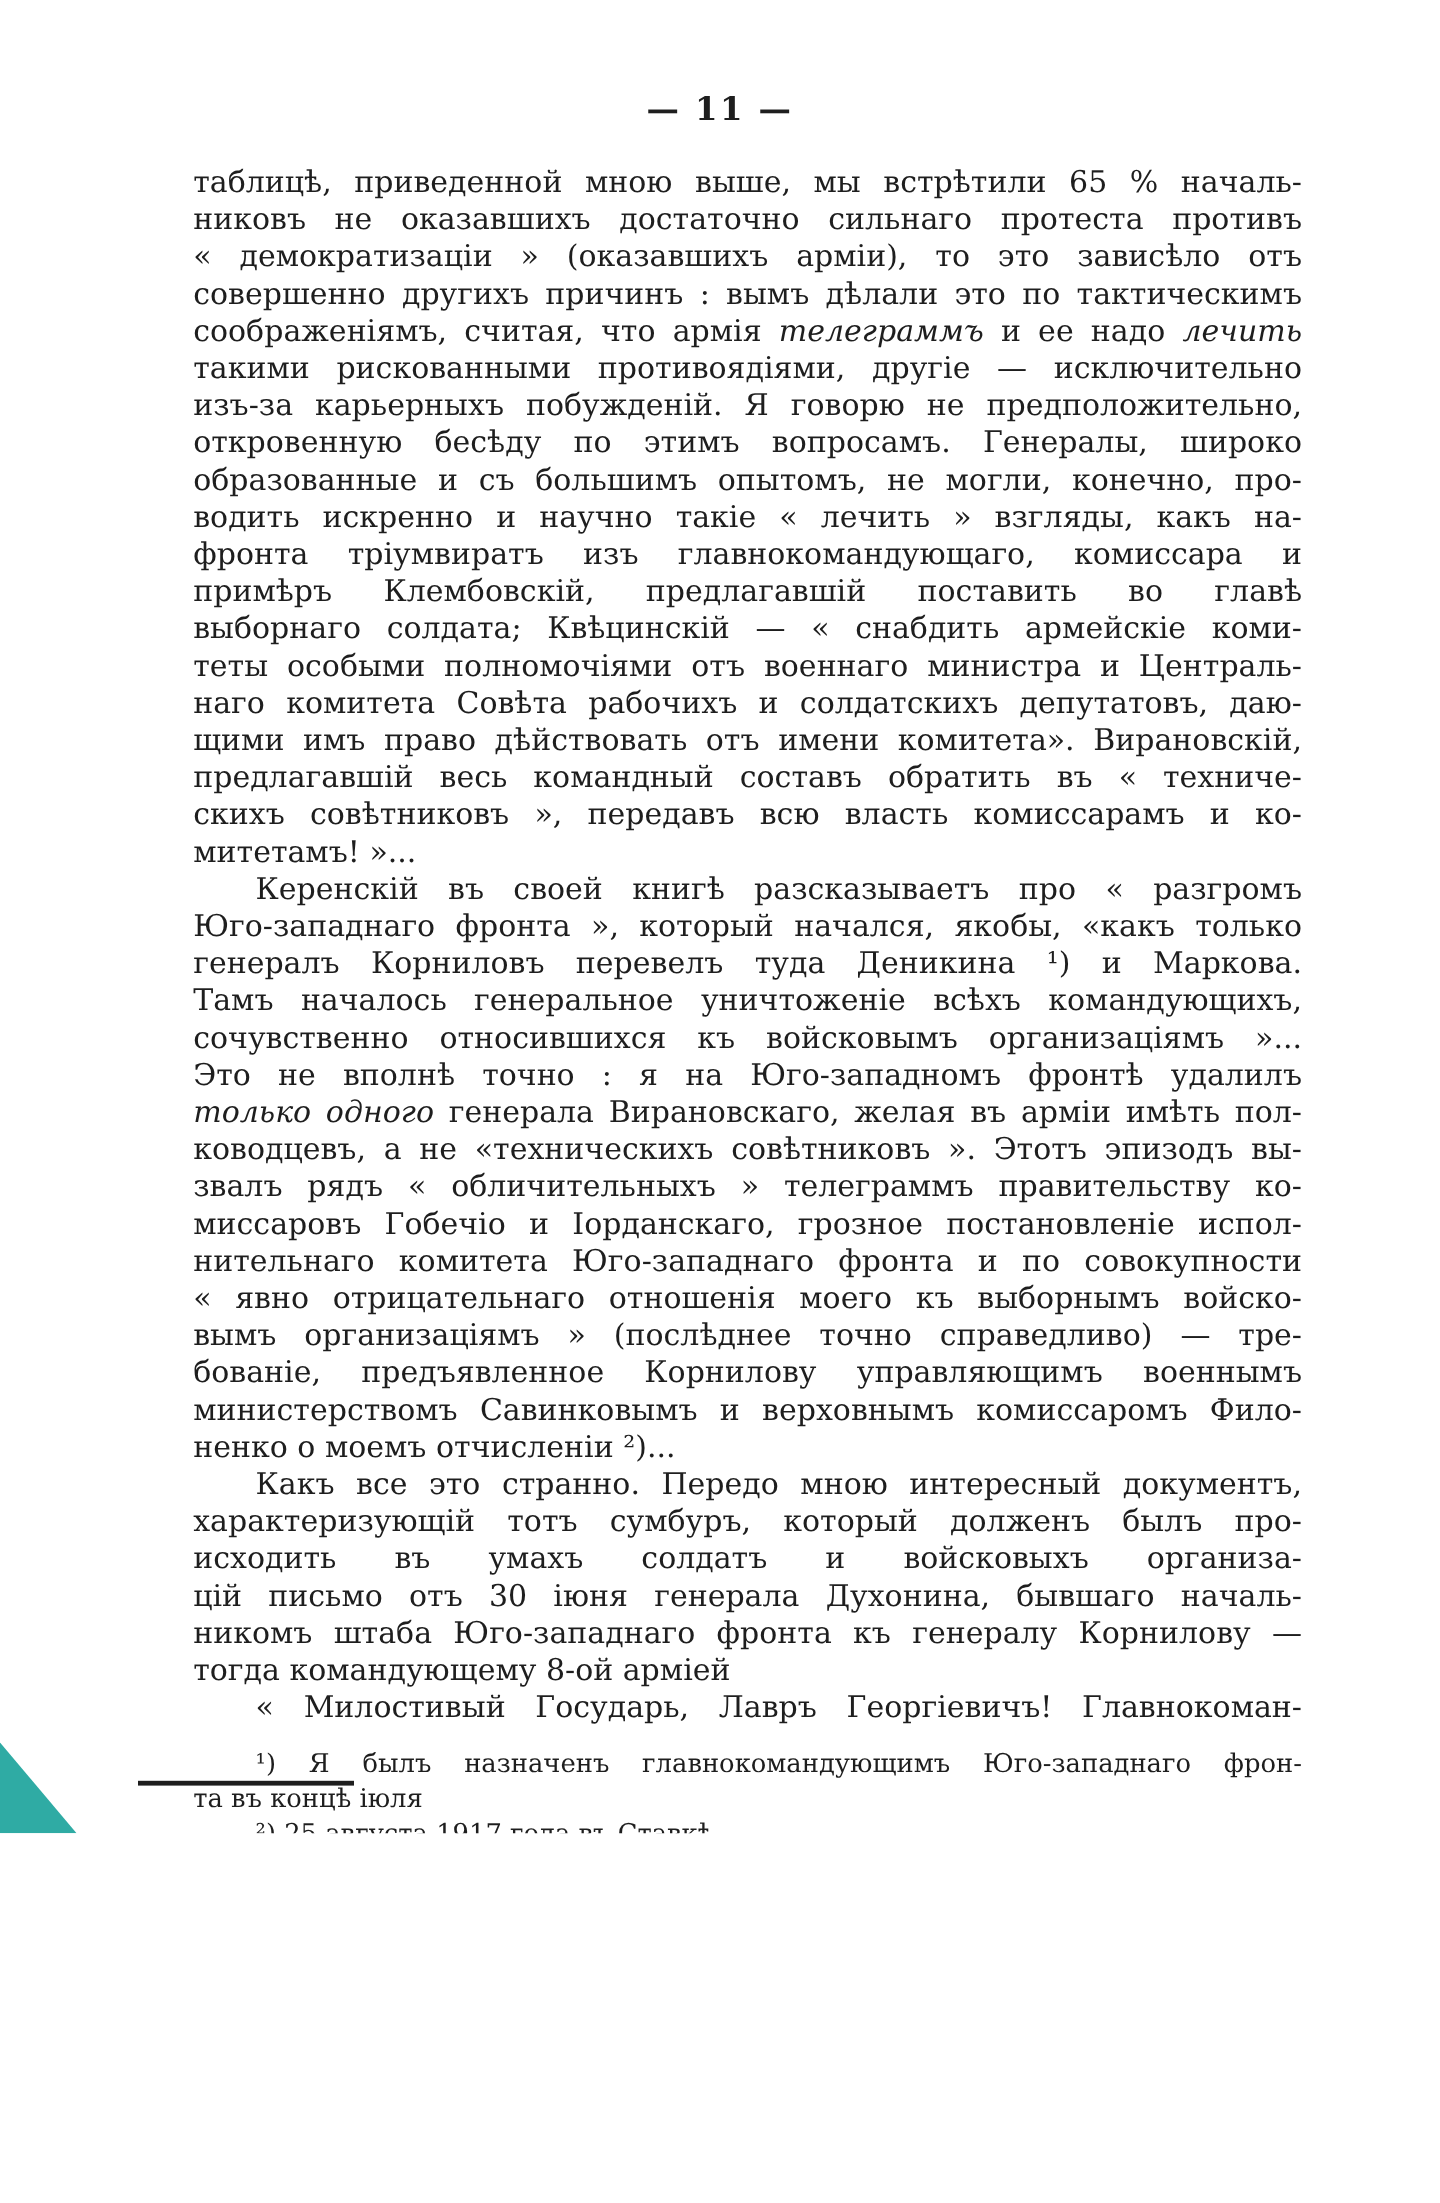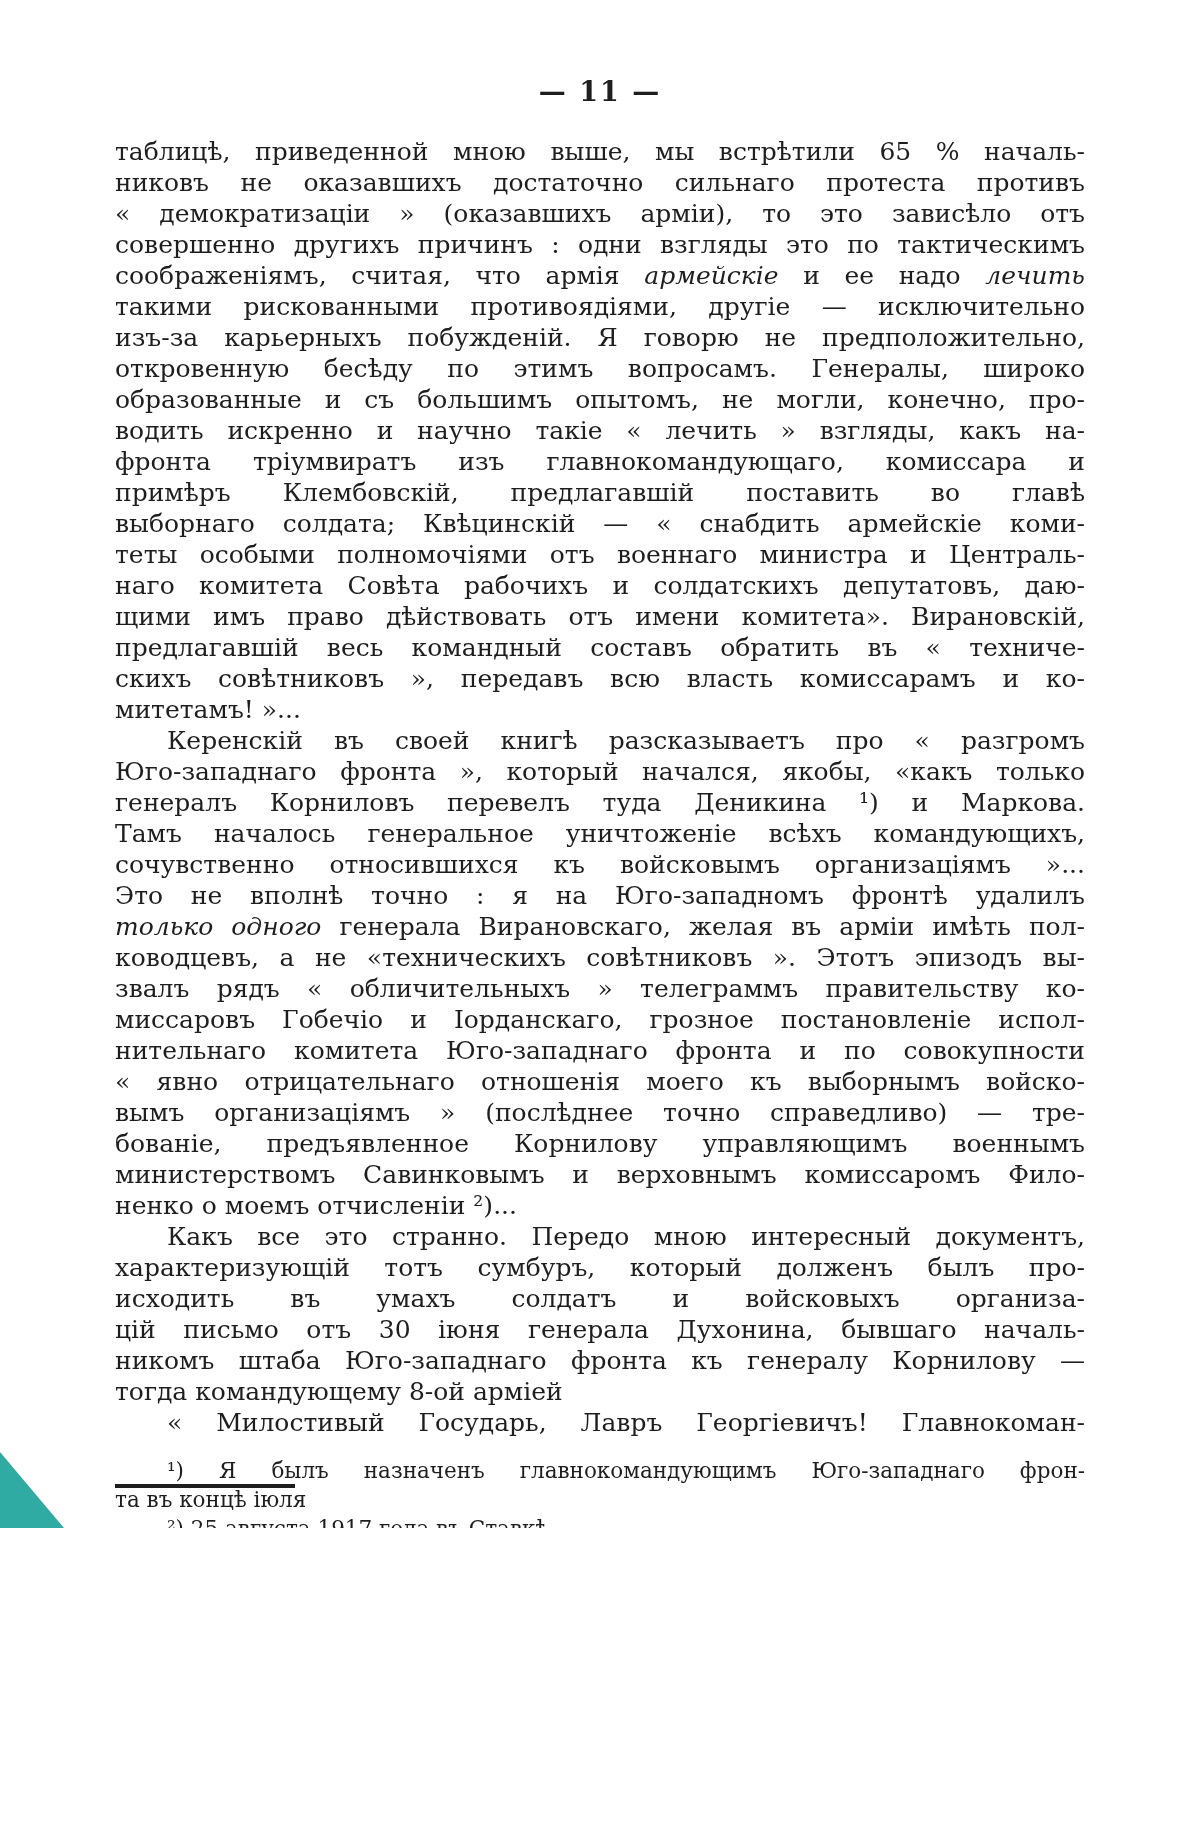--- a/index.html
+++ b/index.html
@@ -26,20 +26,21 @@
   }
   .body-text{
     position:absolute;top:136px;left:115px;width:970px;
   }
   .line{
     height:31px;line-height:31px;
     font-size:25px;
     white-space:nowrap;
     text-align:justify;
     text-align-last:justify;
+    margin-left:46px;
   }
   .line.left{
     text-align:left;
     text-align-last:left;
   }
   .line.indent{text-indent:52px;}
   .line .it{font-style:italic;}
   .footnote-rule{
     position:absolute;top:1484px;left:115px;
     width:180px;height:4px;
@@ -69,22 +70,22 @@
 <body>
 
 <div class="page">
 
   <div class="page-header">— 11 —</div>
 
   <div class="body-text">
       <div class="line"><span>таблицѣ, приведенной мною выше, мы встрѣтили 65 % началь-</span></div>
       <div class="line"><span>никовъ не оказавшихъ достаточно сильнаго протеста противъ</span></div>
       <div class="line"><span>« демократизаціи » (оказавшихъ арміи), то это зависѣло отъ</span></div>
-      <div class="line"><span>совершенно другихъ причинъ : одни взгляды это по тактическимъ</span></div>
-      <div class="line"><span>соображеніямъ, считая, что армія </span><span class="it">армейскіе</span><span> и ее надо </span><span class="it">лечить</span></div>
+      <div class="line"><span>совершенно другихъ причинъ : вымъ дѣлали это по тактическимъ</span></div>
+      <div class="line"><span>соображеніямъ, считая, что армія </span><span class="it">телеграммъ</span><span> и ее надо </span><span class="it">лечить</span></div>
       <div class="line"><span>такими рискованными противоядіями, другіе — исключительно</span></div>
       <div class="line"><span>изъ-за карьерныхъ побужденій. Я говорю не предположительно,</span></div>
       <div class="line"><span>откровенную бесѣду по этимъ вопросамъ. Генералы, широко</span></div>
       <div class="line"><span>образованные и съ большимъ опытомъ, не могли, конечно, про-</span></div>
       <div class="line"><span>водить искренно и научно такіе « лечить » взгляды, какъ на-</span></div>
       <div class="line"><span>фронта тріумвиратъ изъ главнокомандующаго, комиссара и</span></div>
       <div class="line"><span>примѣръ Клембовскій, предлагавшій поставить во главѣ</span></div>
       <div class="line"><span>выборнаго солдата; Квѣцинскій — « снабдить армейскіе коми-</span></div>
       <div class="line"><span>теты особыми полномочіями отъ военнаго министра и Централь-</span></div>
       <div class="line"><span>наго комитета Совѣта рабочихъ и солдатскихъ депутатовъ, даю-</span></div>

